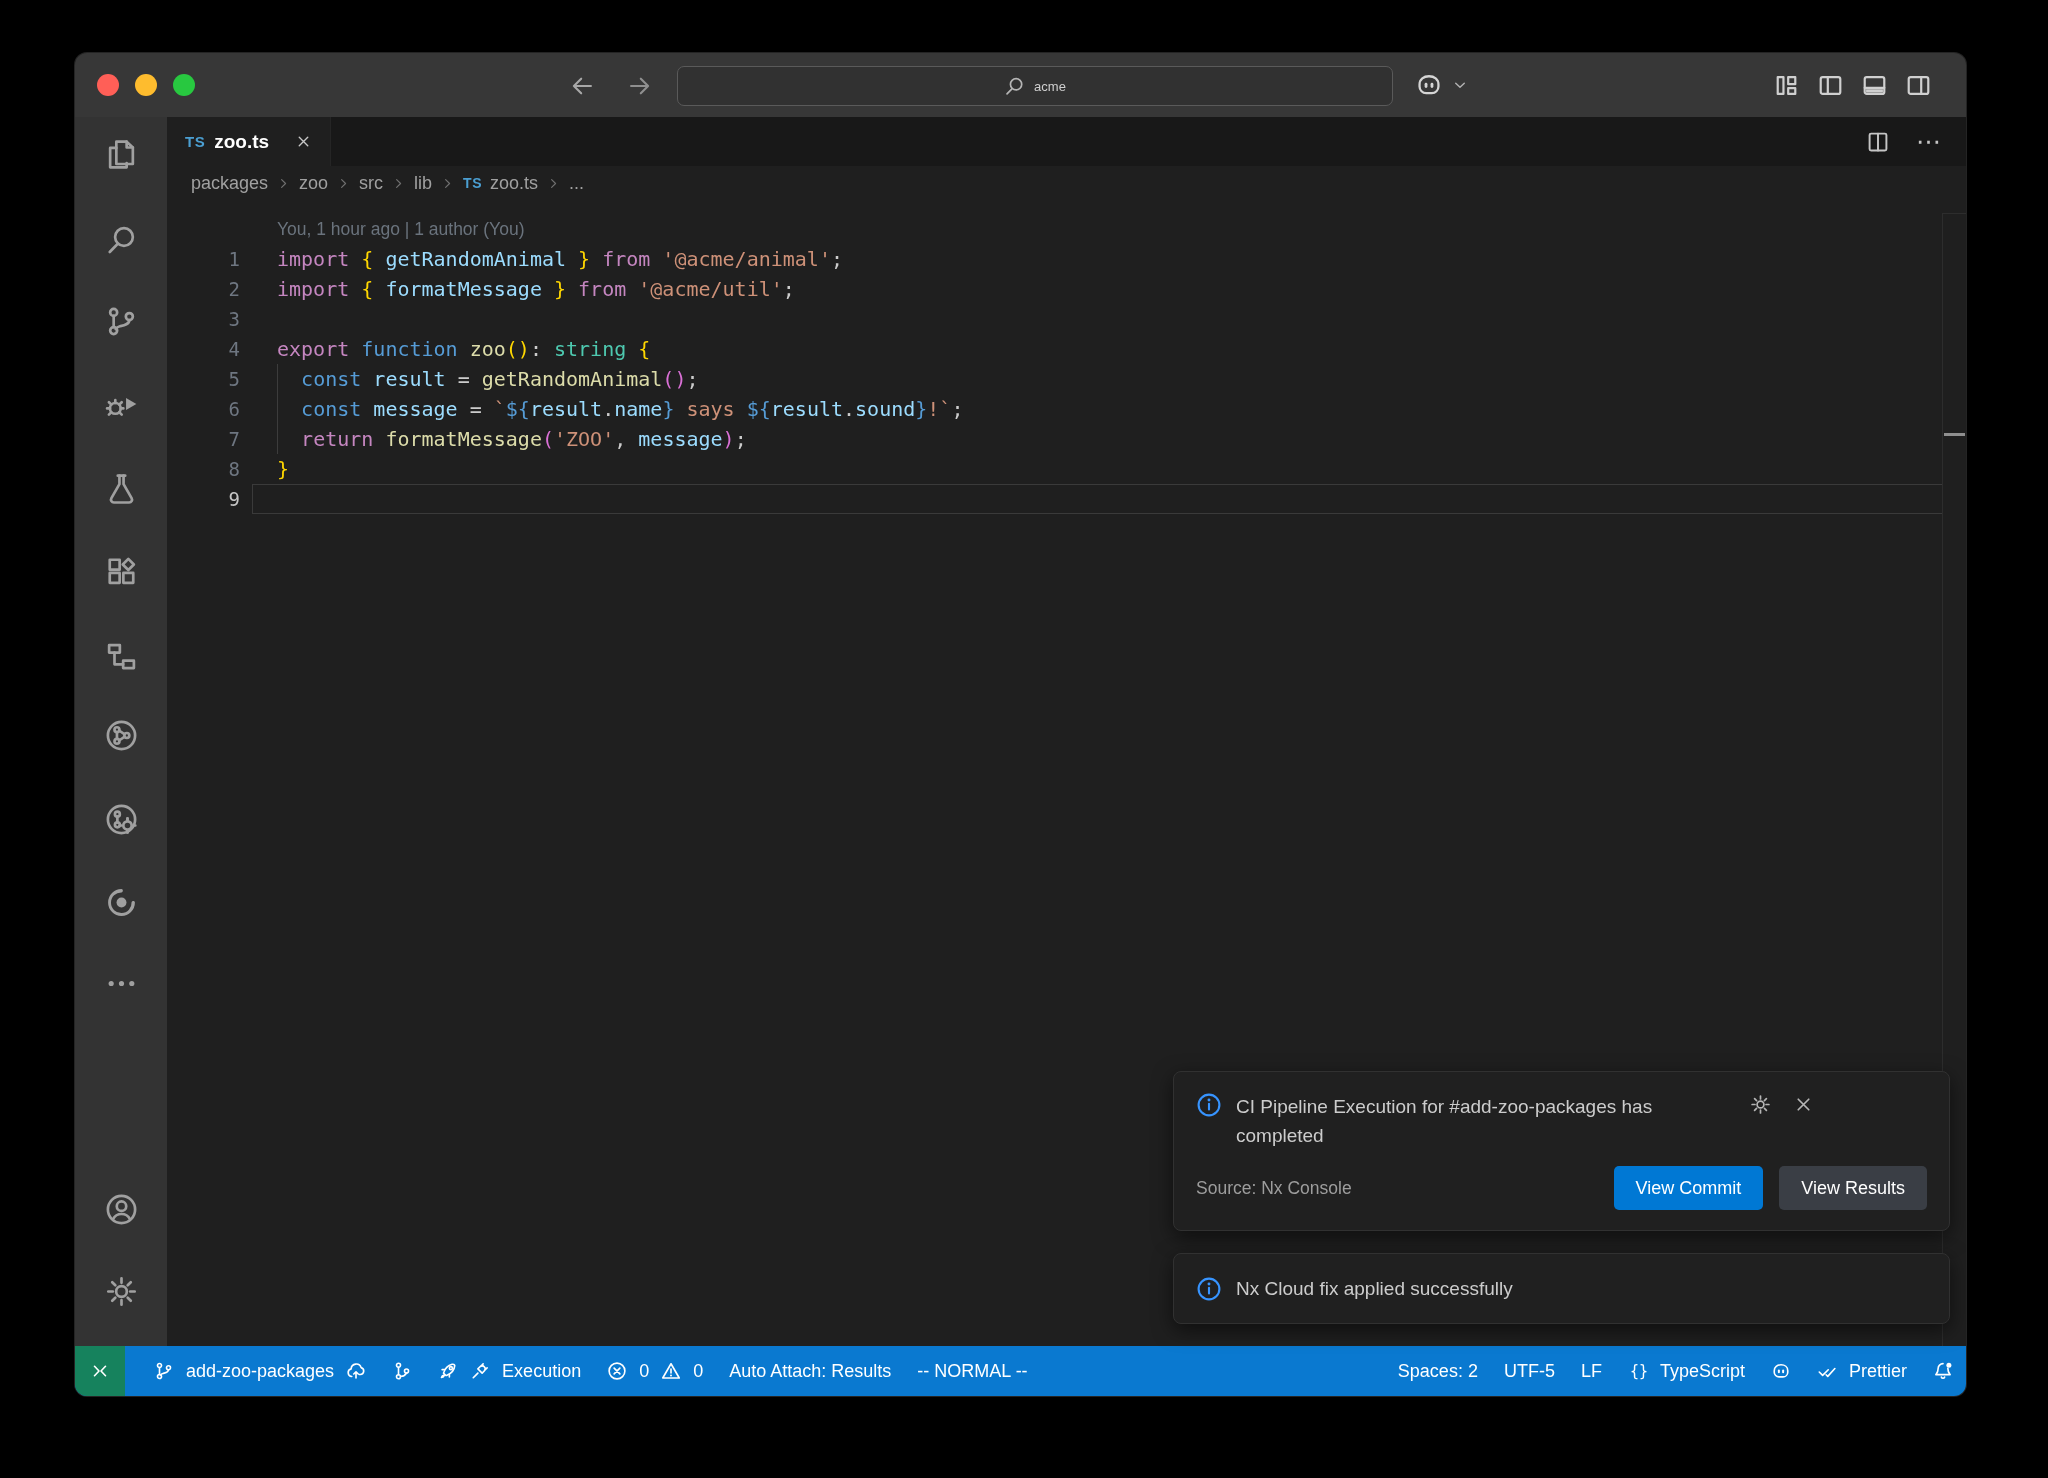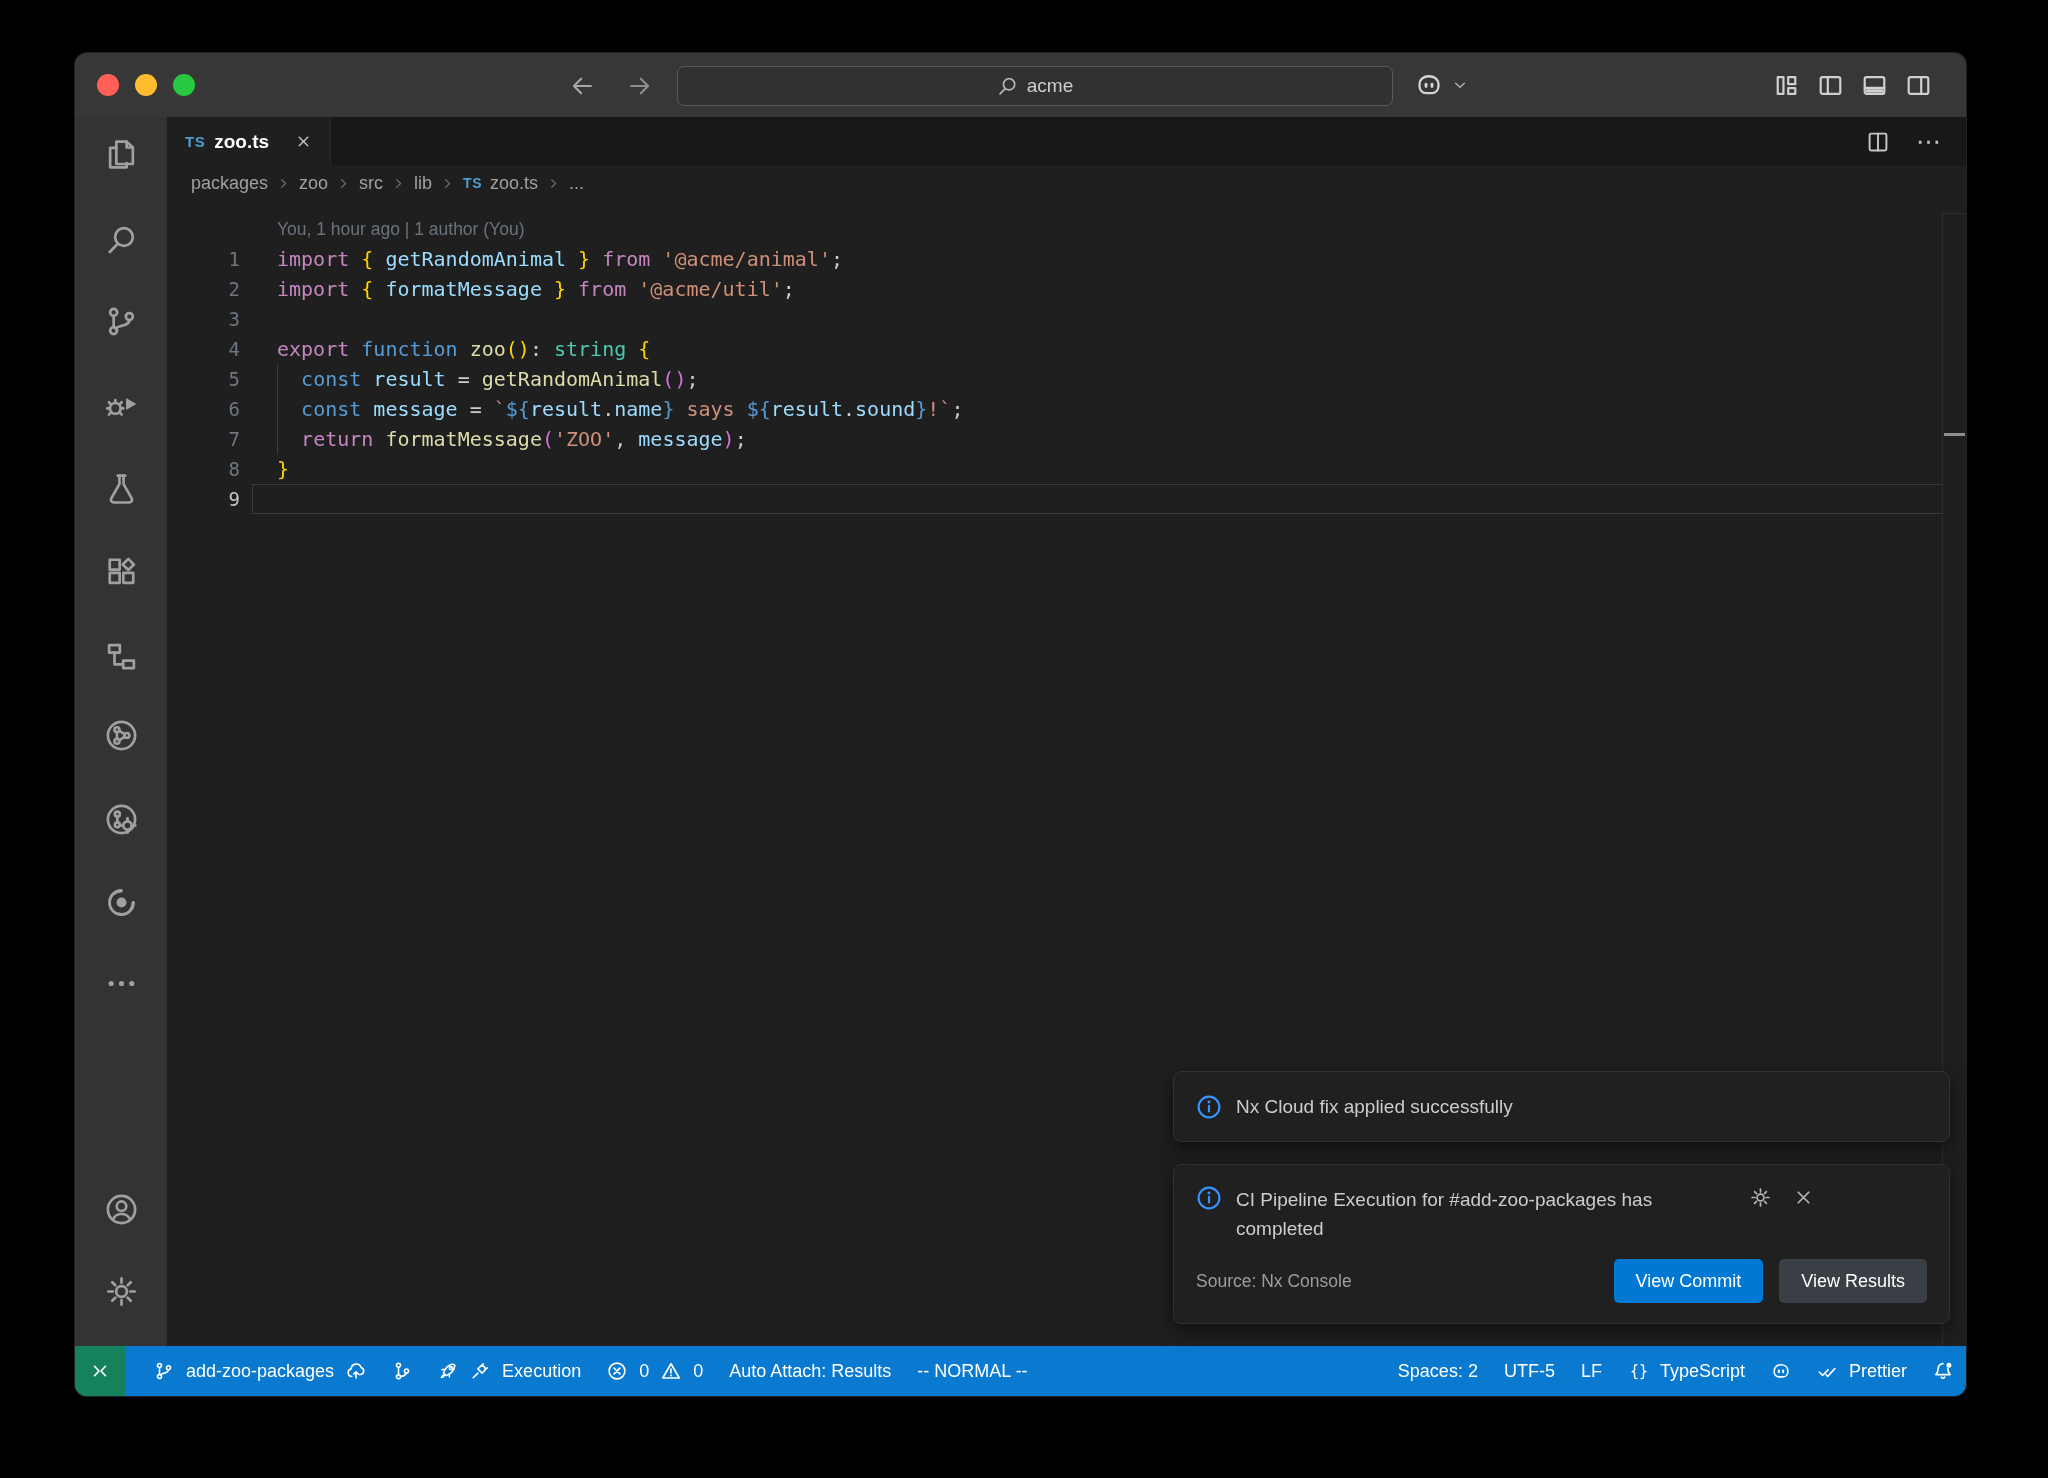--- a/index.html
+++ b/index.html
@@ -11,21 +11,21 @@
   
   .titlebar{height:64px;flex:none;background:#373737;position:relative;display:flex;align-items:center;}
   .lights{position:absolute;left:22px;top:0;height:64px;display:flex;align-items:center;gap:16px;}
   .light{width:22px;height:22px;border-radius:50%;}
   .light.red{background:#ff5f57}.light.yellow{background:#febc2e}.light.green{background:#28c840}
   .nav-arrow{position:absolute;top:20px;width:26px;height:26px;color:#a8a8a8;}
   .nav-arrow.back{left:494px}.nav-arrow.fwd{left:552px;color:#8f8f8f}
   .nav-arrow svg{width:26px;height:26px}
   .searchbox{position:absolute;left:602px;top:13px;width:714px;height:38px;background:#313131;
     border:1px solid #5a5a5a;border-radius:7px;display:flex;align-items:center;justify-content:center;
-    gap:9px;color:#cfcfcf;font-size:19px;}
+    gap:9px;color:#cfcfcf;font-size:13px;}
   .searchbox .ic svg{width:21px;height:21px;color:#b5b5b5}
   .copilot-grp{position:absolute;left:1340px;top:0;height:64px;display:flex;align-items:center;gap:8px;color:#d5d5d5;}
   .copilot-grp .big svg{width:28px;height:28px}
   .copilot-grp .small svg{width:18px;height:18px;color:#b0b0b0}
   .layout-grp{position:absolute;right:34px;top:0;height:64px;display:flex;align-items:center;gap:17px;color:#d0d0d0;}
   .layout-grp .ic svg{width:27px;height:27px}
   
   .body-row{flex:1;display:flex;min-height:0;}
   .activitybar{width:92px;flex:none;background:#333333;position:relative;}
   .ab-item{position:absolute;left:24px;width:44px;height:44px;display:flex;align-items:center;
@@ -386,30 +386,20 @@
           </div>
         <div class="indent-guide"></div>
         <div class="ruler">
           <div class="ruler-mark"></div>
         </div>
       </div>
     </div>
   </div>
 
   <div class="toasts">
-    <div class="toast compact">
-      <span class="info-ic">
-          <svg viewBox="0 0 16 16" fill="none" stroke="currentColor" stroke-width="1.3" stroke-linecap="round" stroke-linejoin="round">
-            <circle cx="8" cy="8" r="6.4"></circle>
-            <path d="M8 7.2v3.6"></path>
-            <circle cx="8" cy="4.9" r=".9" fill="currentColor" stroke="none"></circle>
-          </svg>
-        </span>
-      <div class="toast-msg">Nx Cloud fix applied successfully</div>
-    </div>
     <div class="toast">
       <div class="toast-head">
         <span class="info-ic">
             <svg viewBox="0 0 16 16" fill="none" stroke="currentColor" stroke-width="1.3" stroke-linecap="round" stroke-linejoin="round">
               <circle cx="8" cy="8" r="6.4"></circle>
               <path d="M8 7.2v3.6"></path>
               <circle cx="8" cy="4.9" r=".9" fill="currentColor" stroke="none"></circle>
             </svg>
           </span>
         <div class="toast-msg">CI Pipeline Execution for #add-zoo-packages has completed</div>
@@ -426,20 +416,30 @@
               </svg>
             </span>
         </div>
       </div>
       <div class="toast-foot">
         <span class="toast-src">Source: Nx Console</span>
         <button class="btn primary">View Commit</button>
         <button class="btn secondary">View Results</button>
       </div>
     </div>
+    <div class="toast compact">
+      <span class="info-ic">
+          <svg viewBox="0 0 16 16" fill="none" stroke="currentColor" stroke-width="1.3" stroke-linecap="round" stroke-linejoin="round">
+            <circle cx="8" cy="8" r="6.4"></circle>
+            <path d="M8 7.2v3.6"></path>
+            <circle cx="8" cy="4.9" r=".9" fill="currentColor" stroke="none"></circle>
+          </svg>
+        </span>
+      <div class="toast-msg">Nx Cloud fix applied successfully</div>
+    </div>
   </div>
 
   <div class="statusbar">
     <div class="sb-left" id="sb-left">
         <div class="sb-item accent">
           <span class="sb-icon">
             <svg viewBox="0 0 16 16" fill="none" stroke="currentColor" stroke-width="1.3" stroke-linecap="round" stroke-linejoin="round">
               <path d="M3.6 4.2L7.2 8l-3.6 3.8M12.4 4.2L8.8 8l3.6 3.8"></path>
             </svg>
           </span>

